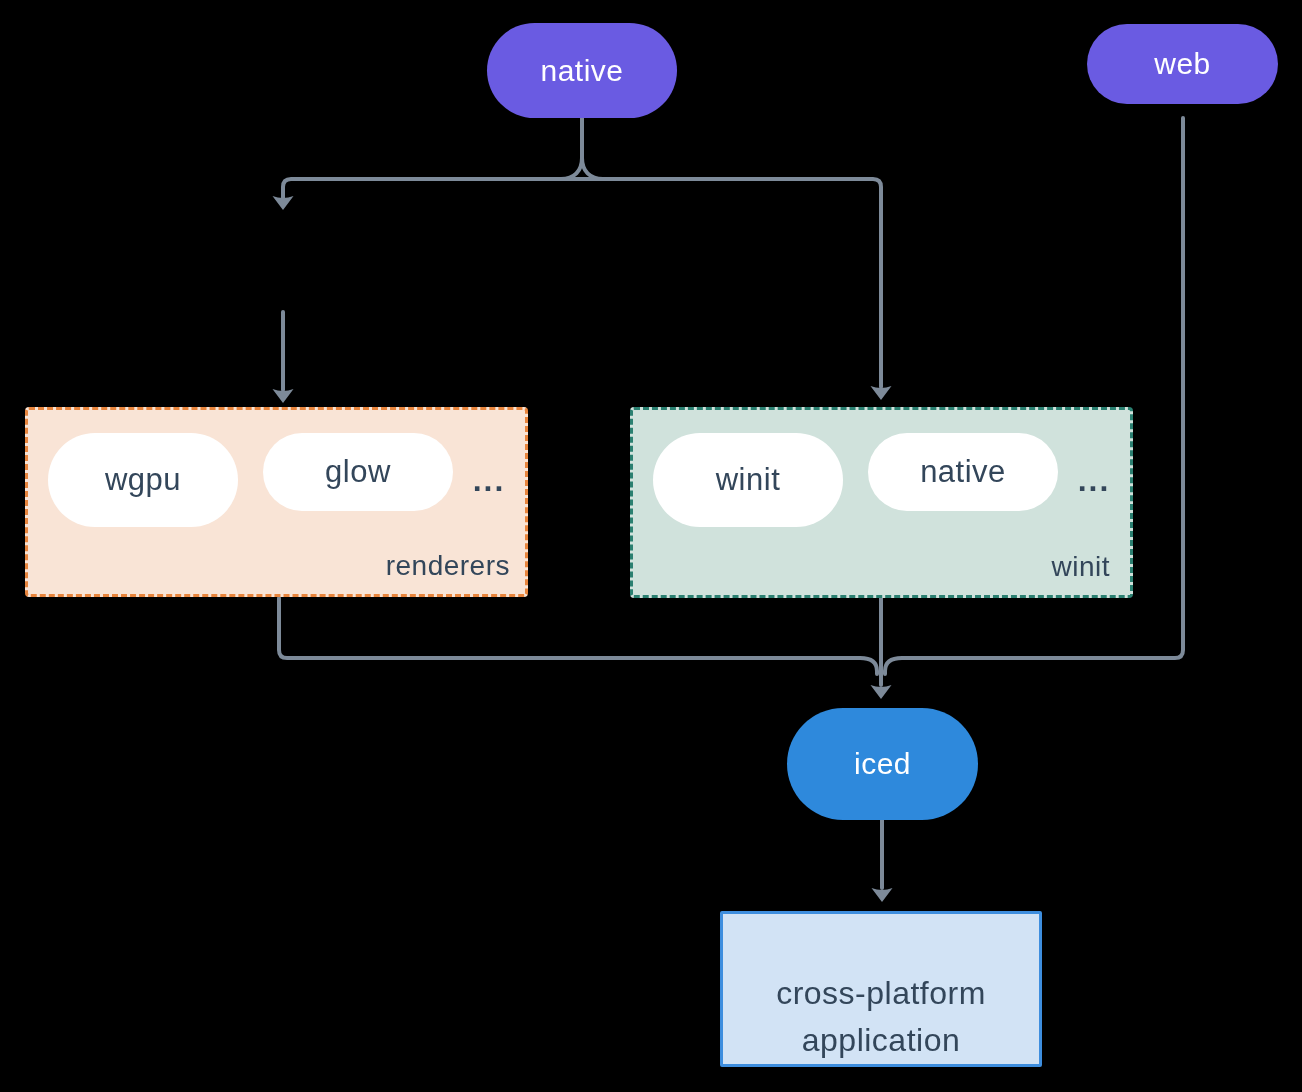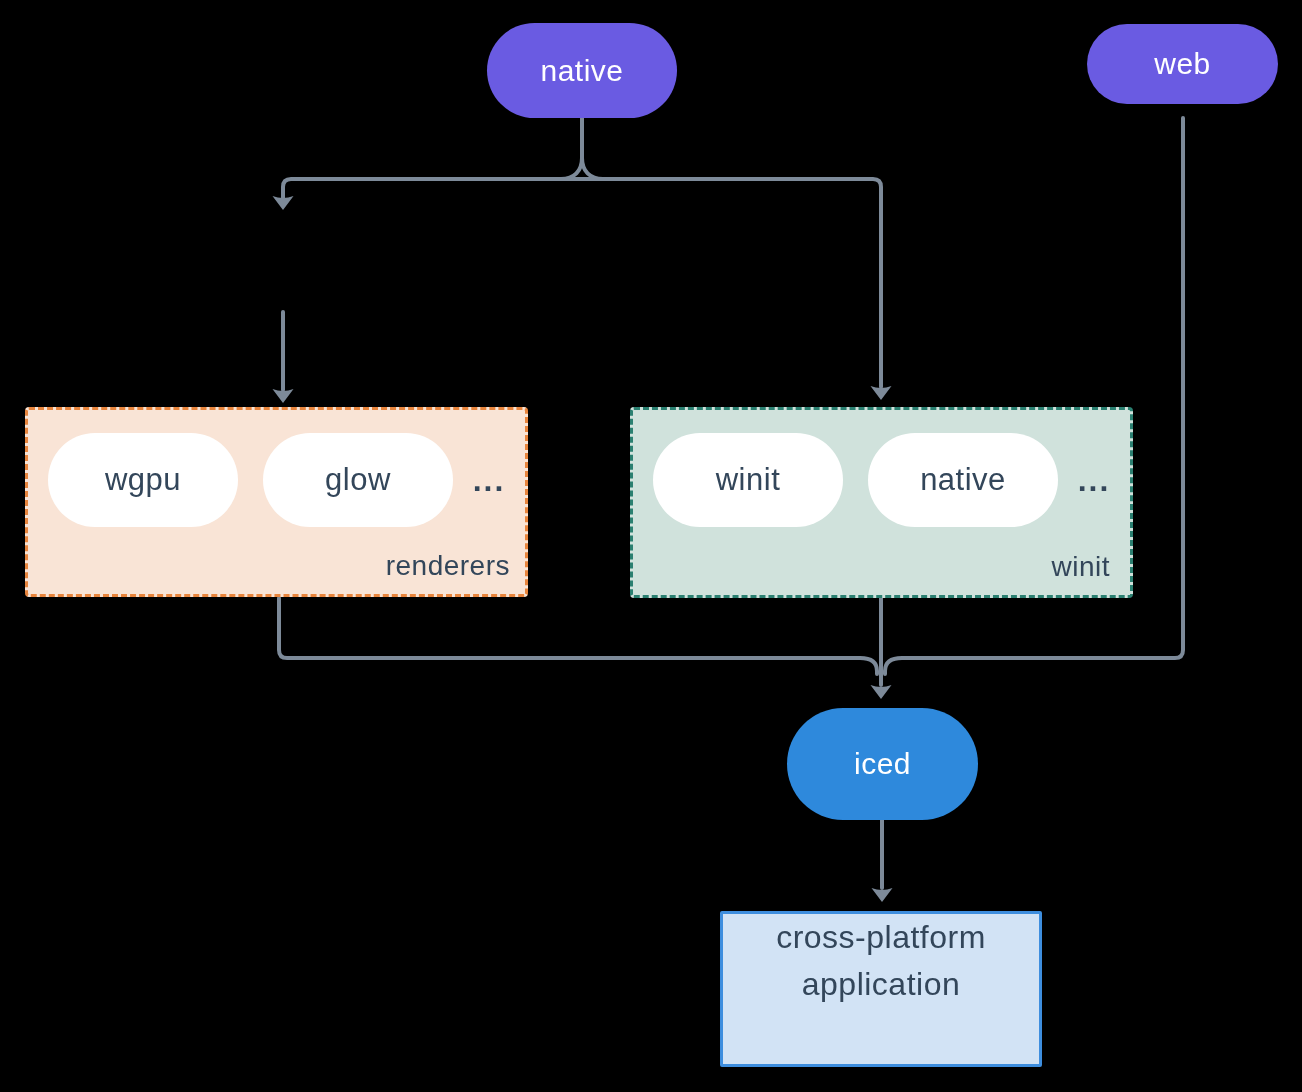--- a/index.html
+++ b/index.html
@@ -47,21 +47,21 @@
     background: #ffffff;
     border-radius: 999px;
     display: flex;
     align-items: center;
     justify-content: center;
     font-size: 31px;
     color: var(--ink);
     letter-spacing: 0.5px;
   }
   .wp-1 { left: 20px;  top: 23px; width: 190px; height: 94px; }
-  .wp-2 { left: 235px; top: 23px; width: 190px; height: 94px; }
+  .wp-2 { left: 235px; top: 23px; width: 190px; height: 78px; }
   .dots {
     position: absolute;
     left: 430px; top: 23px; width: 62px; height: 94px;
     display: flex; align-items: center; justify-content: center;
     font-size: 32px; font-weight: bold; color: var(--ink); letter-spacing: 2px;
   }
   .group-label {
     position: absolute;
     right: 15px; bottom: 12px;
     font-size: 28px;
@@ -70,21 +70,21 @@
   }
   .group-shells .group-label { right: 20px; }
 
   .app-box {
     position: absolute;
     left: 720px; top: 911px; width: 322px; height: 156px;
     box-sizing: border-box;
     background: var(--app_fill);
     border: 3px solid var(--app_border);
     border-radius: 2px;
-    display: flex; align-items: flex-start; justify-content: center;
+    display: flex; align-items: flex-end; justify-content: center;
     text-align: center;
     font-size: 32px; line-height: 47px;
     color: var(--ink);
     white-space: pre-line;
     letter-spacing: 0.5px;
   }
 </style>
 </head>
 <body>
 

